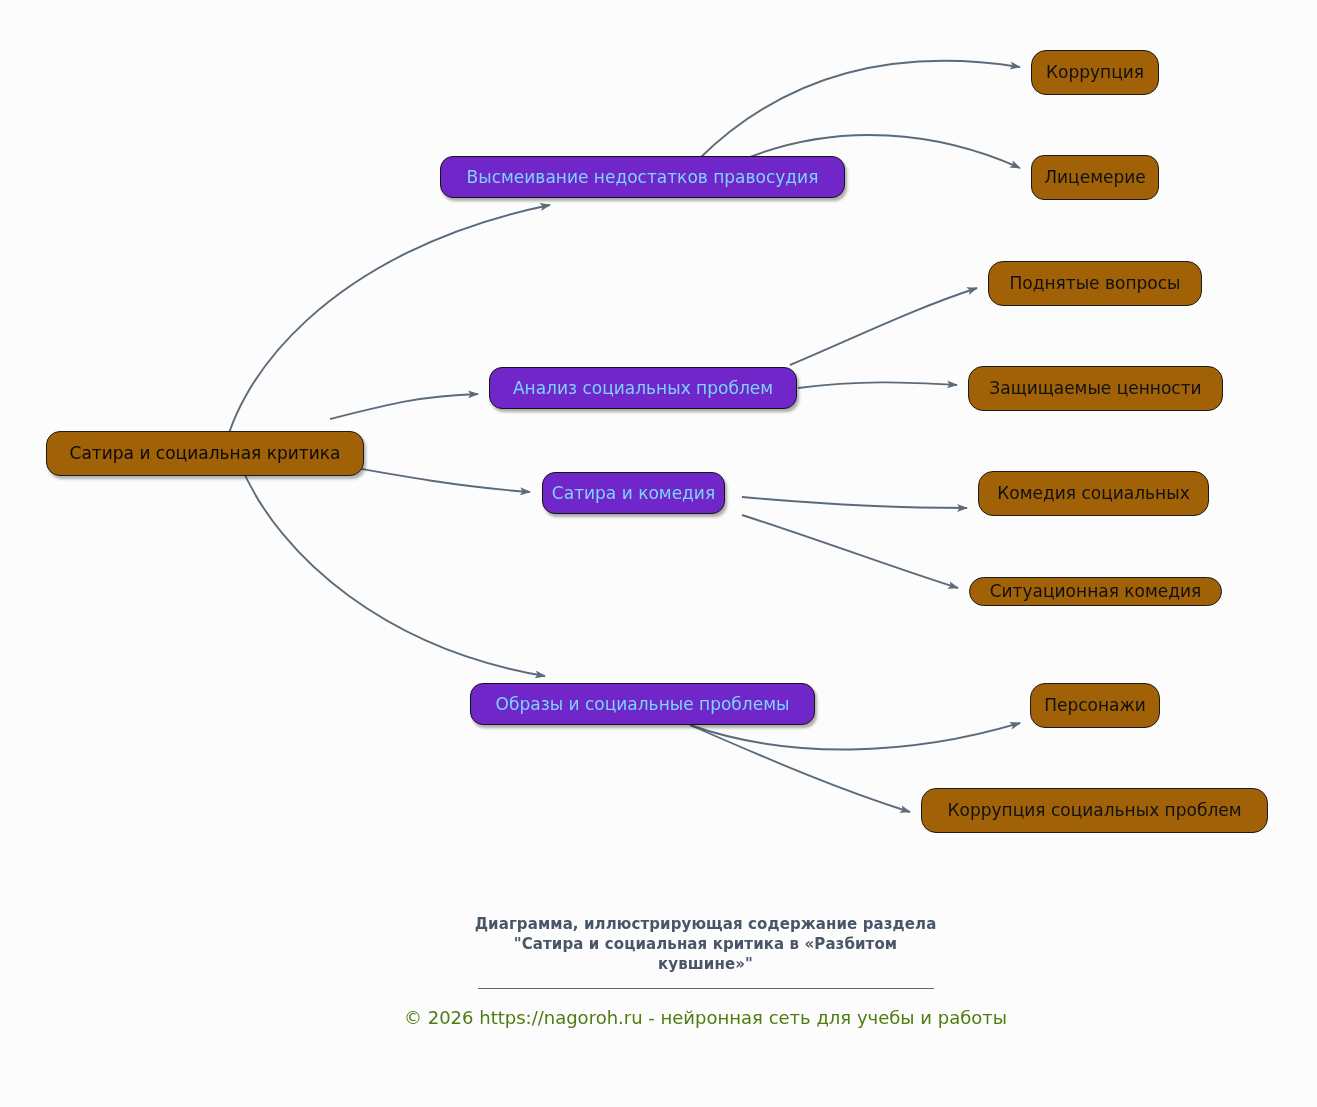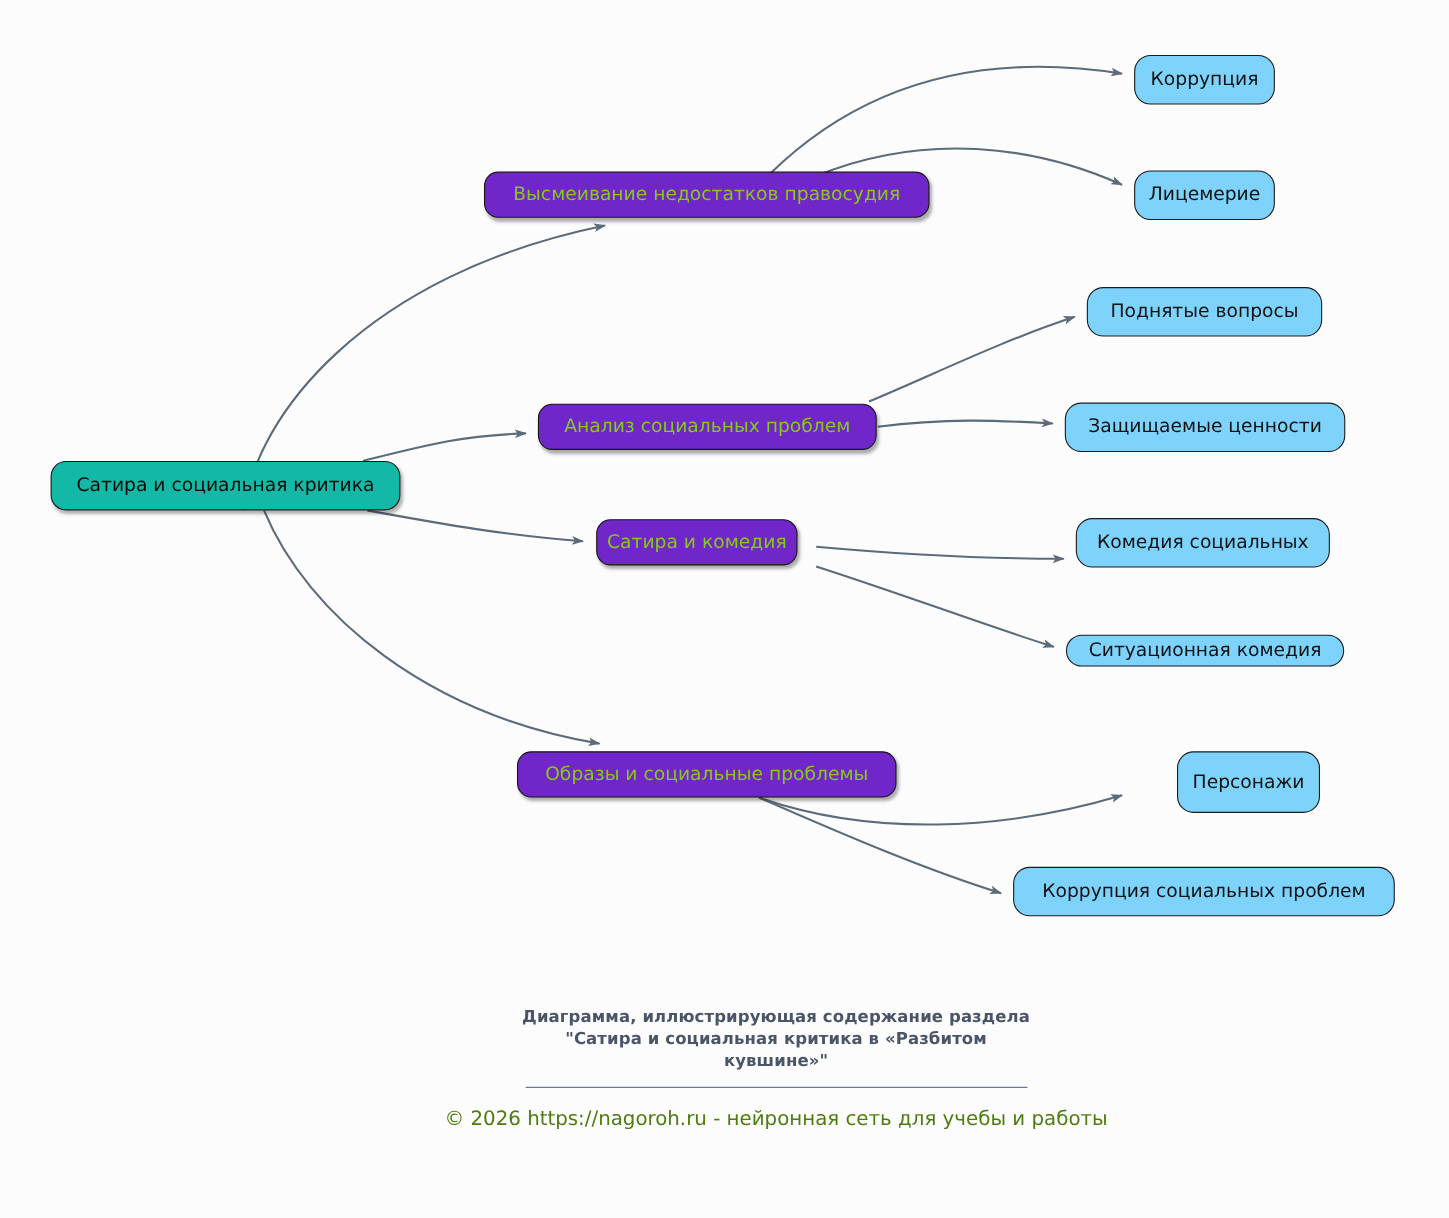--- a/index.html
+++ b/index.html
@@ -44,41 +44,42 @@
     line-height: 1;
   }
 
   .node-label {
     display: block;
     white-space: nowrap;
   }
 
   
   .node.root {
-    background: #14b8a6;
+    background: #a16207;
     border: 1.6px solid #1a1a1a;
     border-radius: 14px;
     color: #0b0b0b;
     font-size: 17px;
     box-shadow: 2px 3px 3px rgba(0,0,0,0.30);
+    margin-top: 12px;
   }
 
   
   .node.branch {
     background: #7026c8;
     border: 1.6px solid #141414;
     border-radius: 13px;
-    color: #84cc16;
+    color: #7dd3fc;
     font-size: 17px;
     box-shadow: 2px 3px 3px rgba(0,0,0,0.32);
   }
 
   
   .node.leaf {
-    background: #7dd3fc;
+    background: #a16207;
     border: 1.7px solid #1b1b1b;
     border-radius: 15px;
     color: #111111;
     font-size: 17px;
   }
 
   
   #caption-block {
     position: absolute;
     left: 0;
@@ -168,41 +169,41 @@
   </div>
 
   <div class="node branch" style="left:470px; top:683px; width:345px; height:42px;">
     <span class="node-label">Образы и социальные проблемы</span>
   </div>
 
   <div class="node leaf" style="left:1031px; top:50px; width:128px; height:45px;">
     <span class="node-label">Коррупция</span>
   </div>
 
-  <div class="node leaf" style="left:1031px; top:155px; width:128px; height:45px;">
+  <div class="node leaf" style="left:1031px; top:155px; width:128px; height:45px;border-radius:13px;">
     <span class="node-label">Лицемерие</span>
   </div>
 
   <div class="node leaf" style="left:988px; top:261px; width:214px; height:45px;">
     <span class="node-label">Поднятые вопросы</span>
   </div>
 
   <div class="node leaf" style="left:968px; top:366px; width:255px; height:45px;">
     <span class="node-label">Защищаемые ценности</span>
   </div>
 
   <div class="node leaf" style="left:978px; top:471px; width:231px; height:45px;">
     <span class="node-label">Комедия социальных</span>
   </div>
 
   <div class="node leaf" style="left:969px; top:577px; width:253px; height:29px;">
     <span class="node-label">Ситуационная комедия</span>
   </div>
 
-  <div class="node leaf" style="left:1030px; top:683px; width:130px; height:56px;margin-left:40px;">
+  <div class="node leaf" style="left:1030px; top:683px; width:130px; height:45px;">
     <span class="node-label">Персонажи</span>
   </div>
 
   <div class="node leaf" style="left:921px; top:788px; width:347px; height:45px;">
     <span class="node-label">Коррупция социальных проблем</span>
   </div>
 
   <div id="caption-block">
     <div id="caption-title">
       <div>Диаграмма, иллюстрирующая содержание раздела</div>

